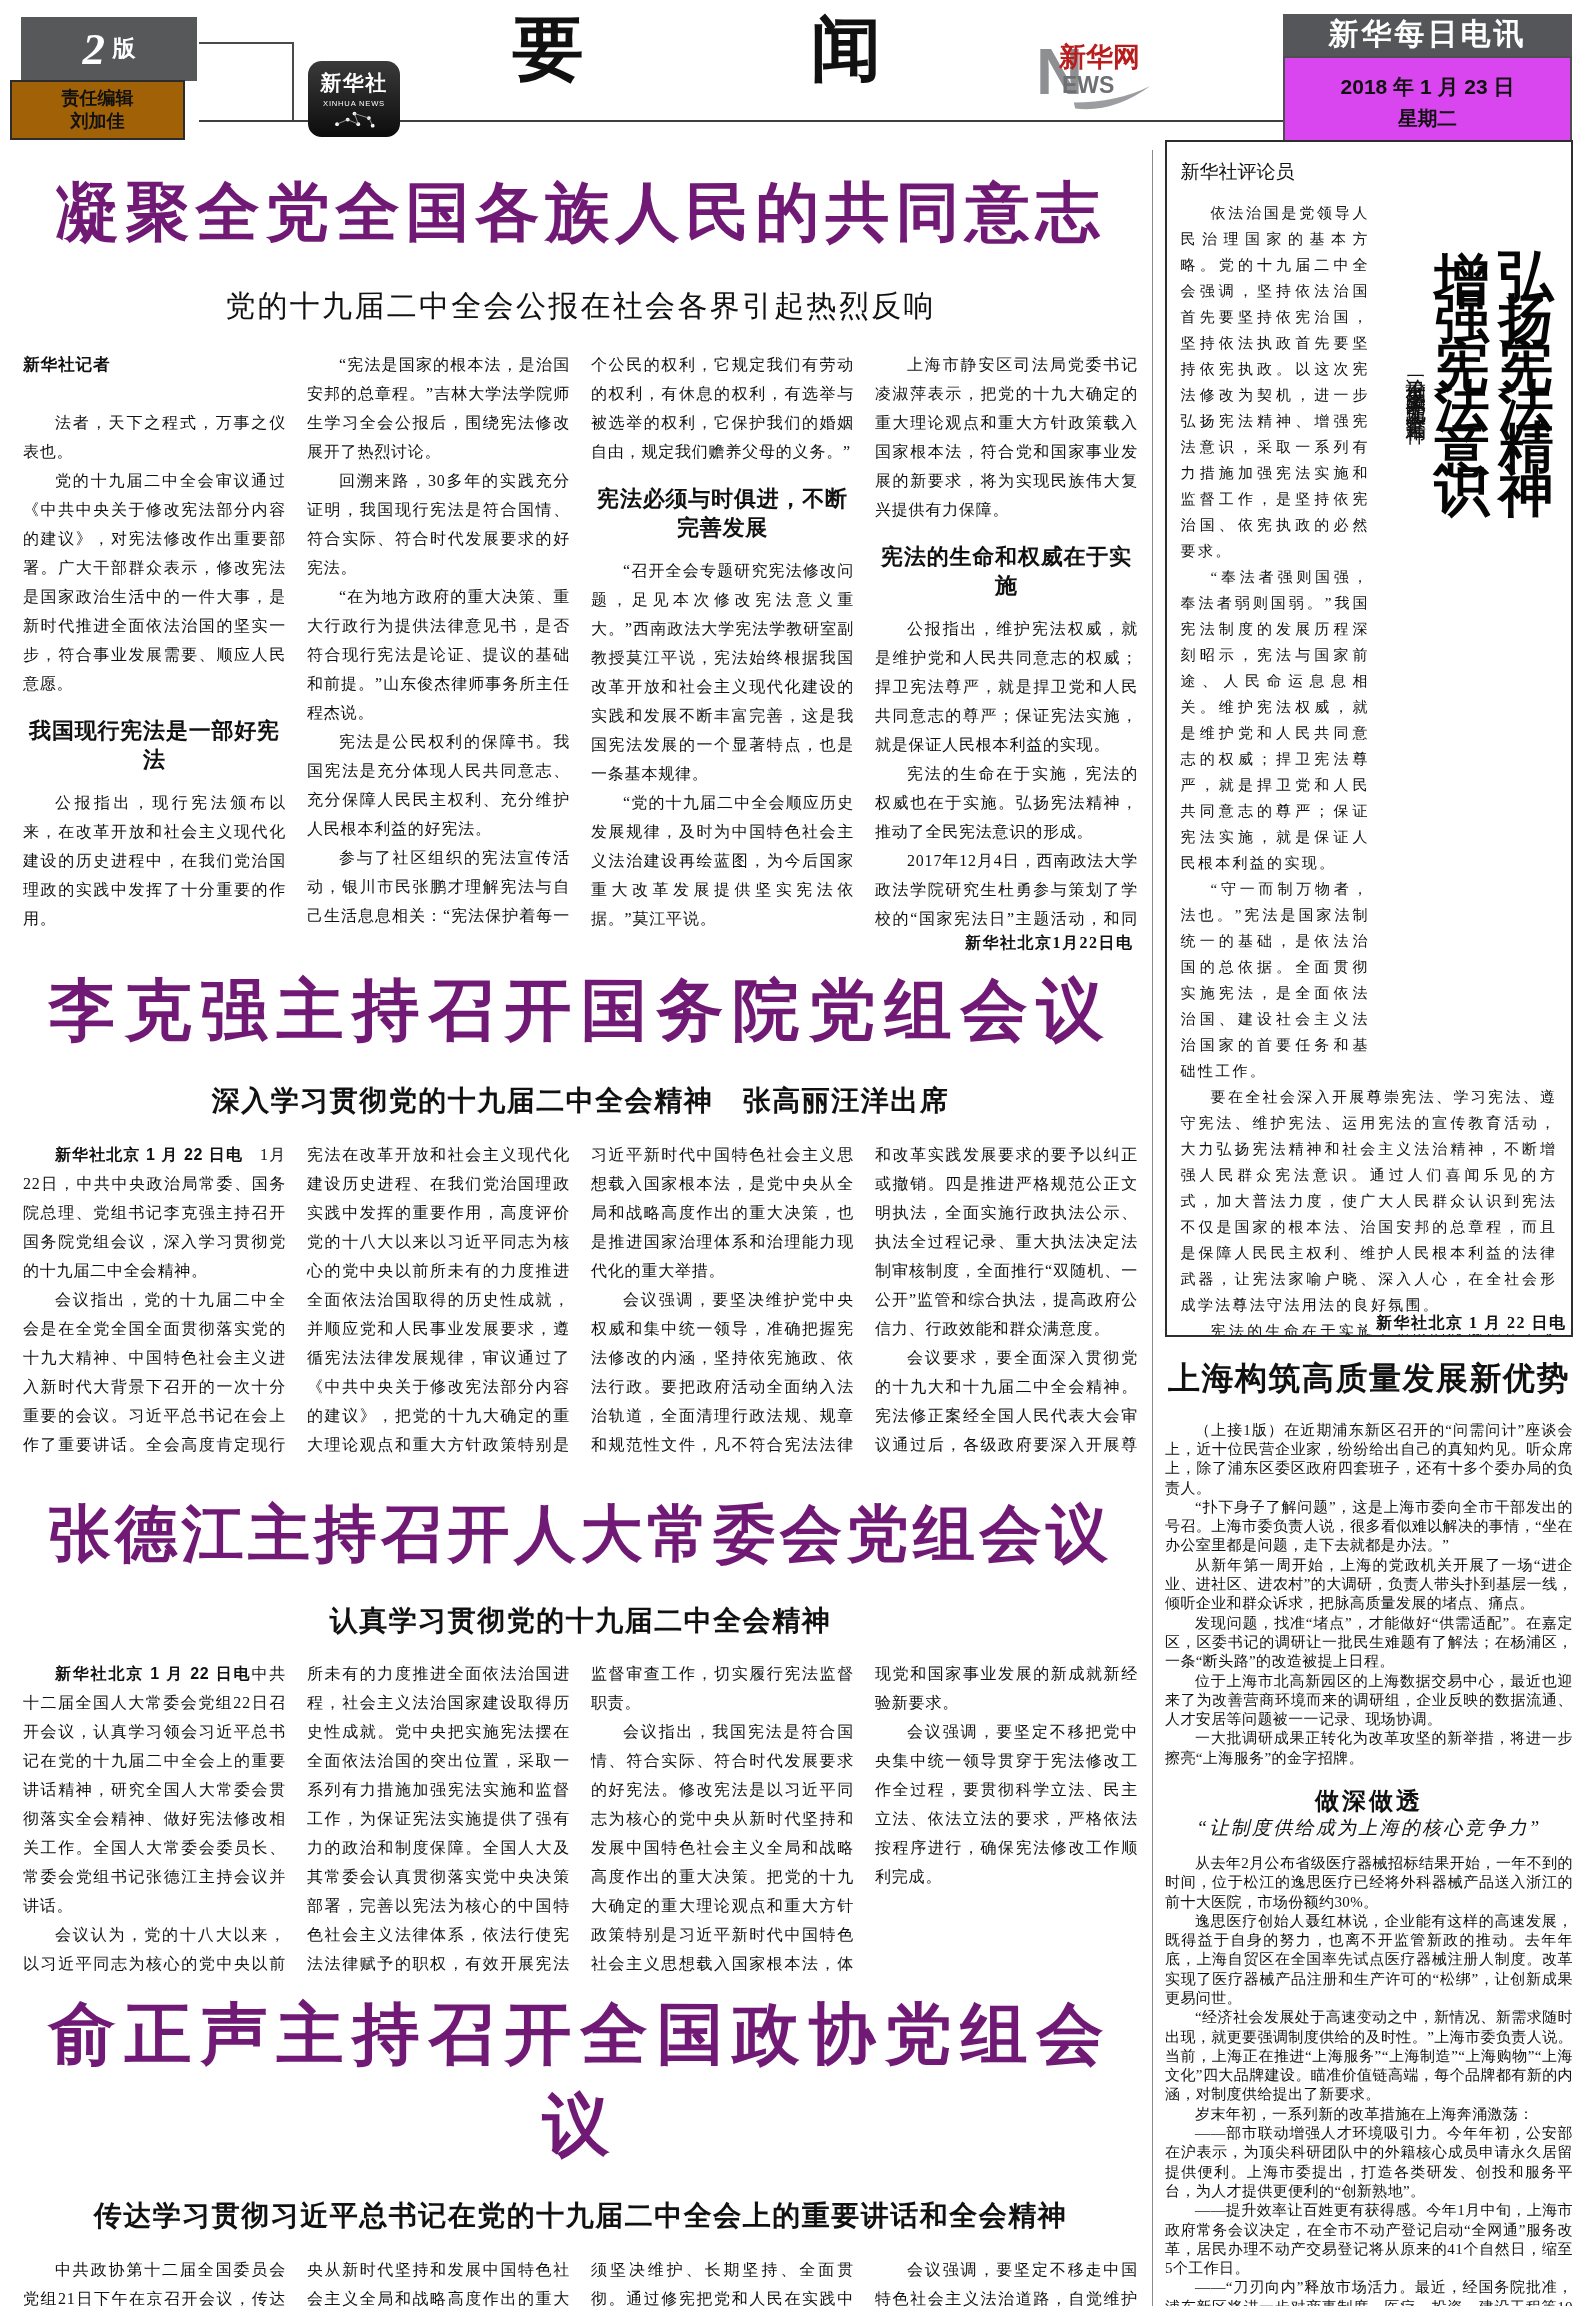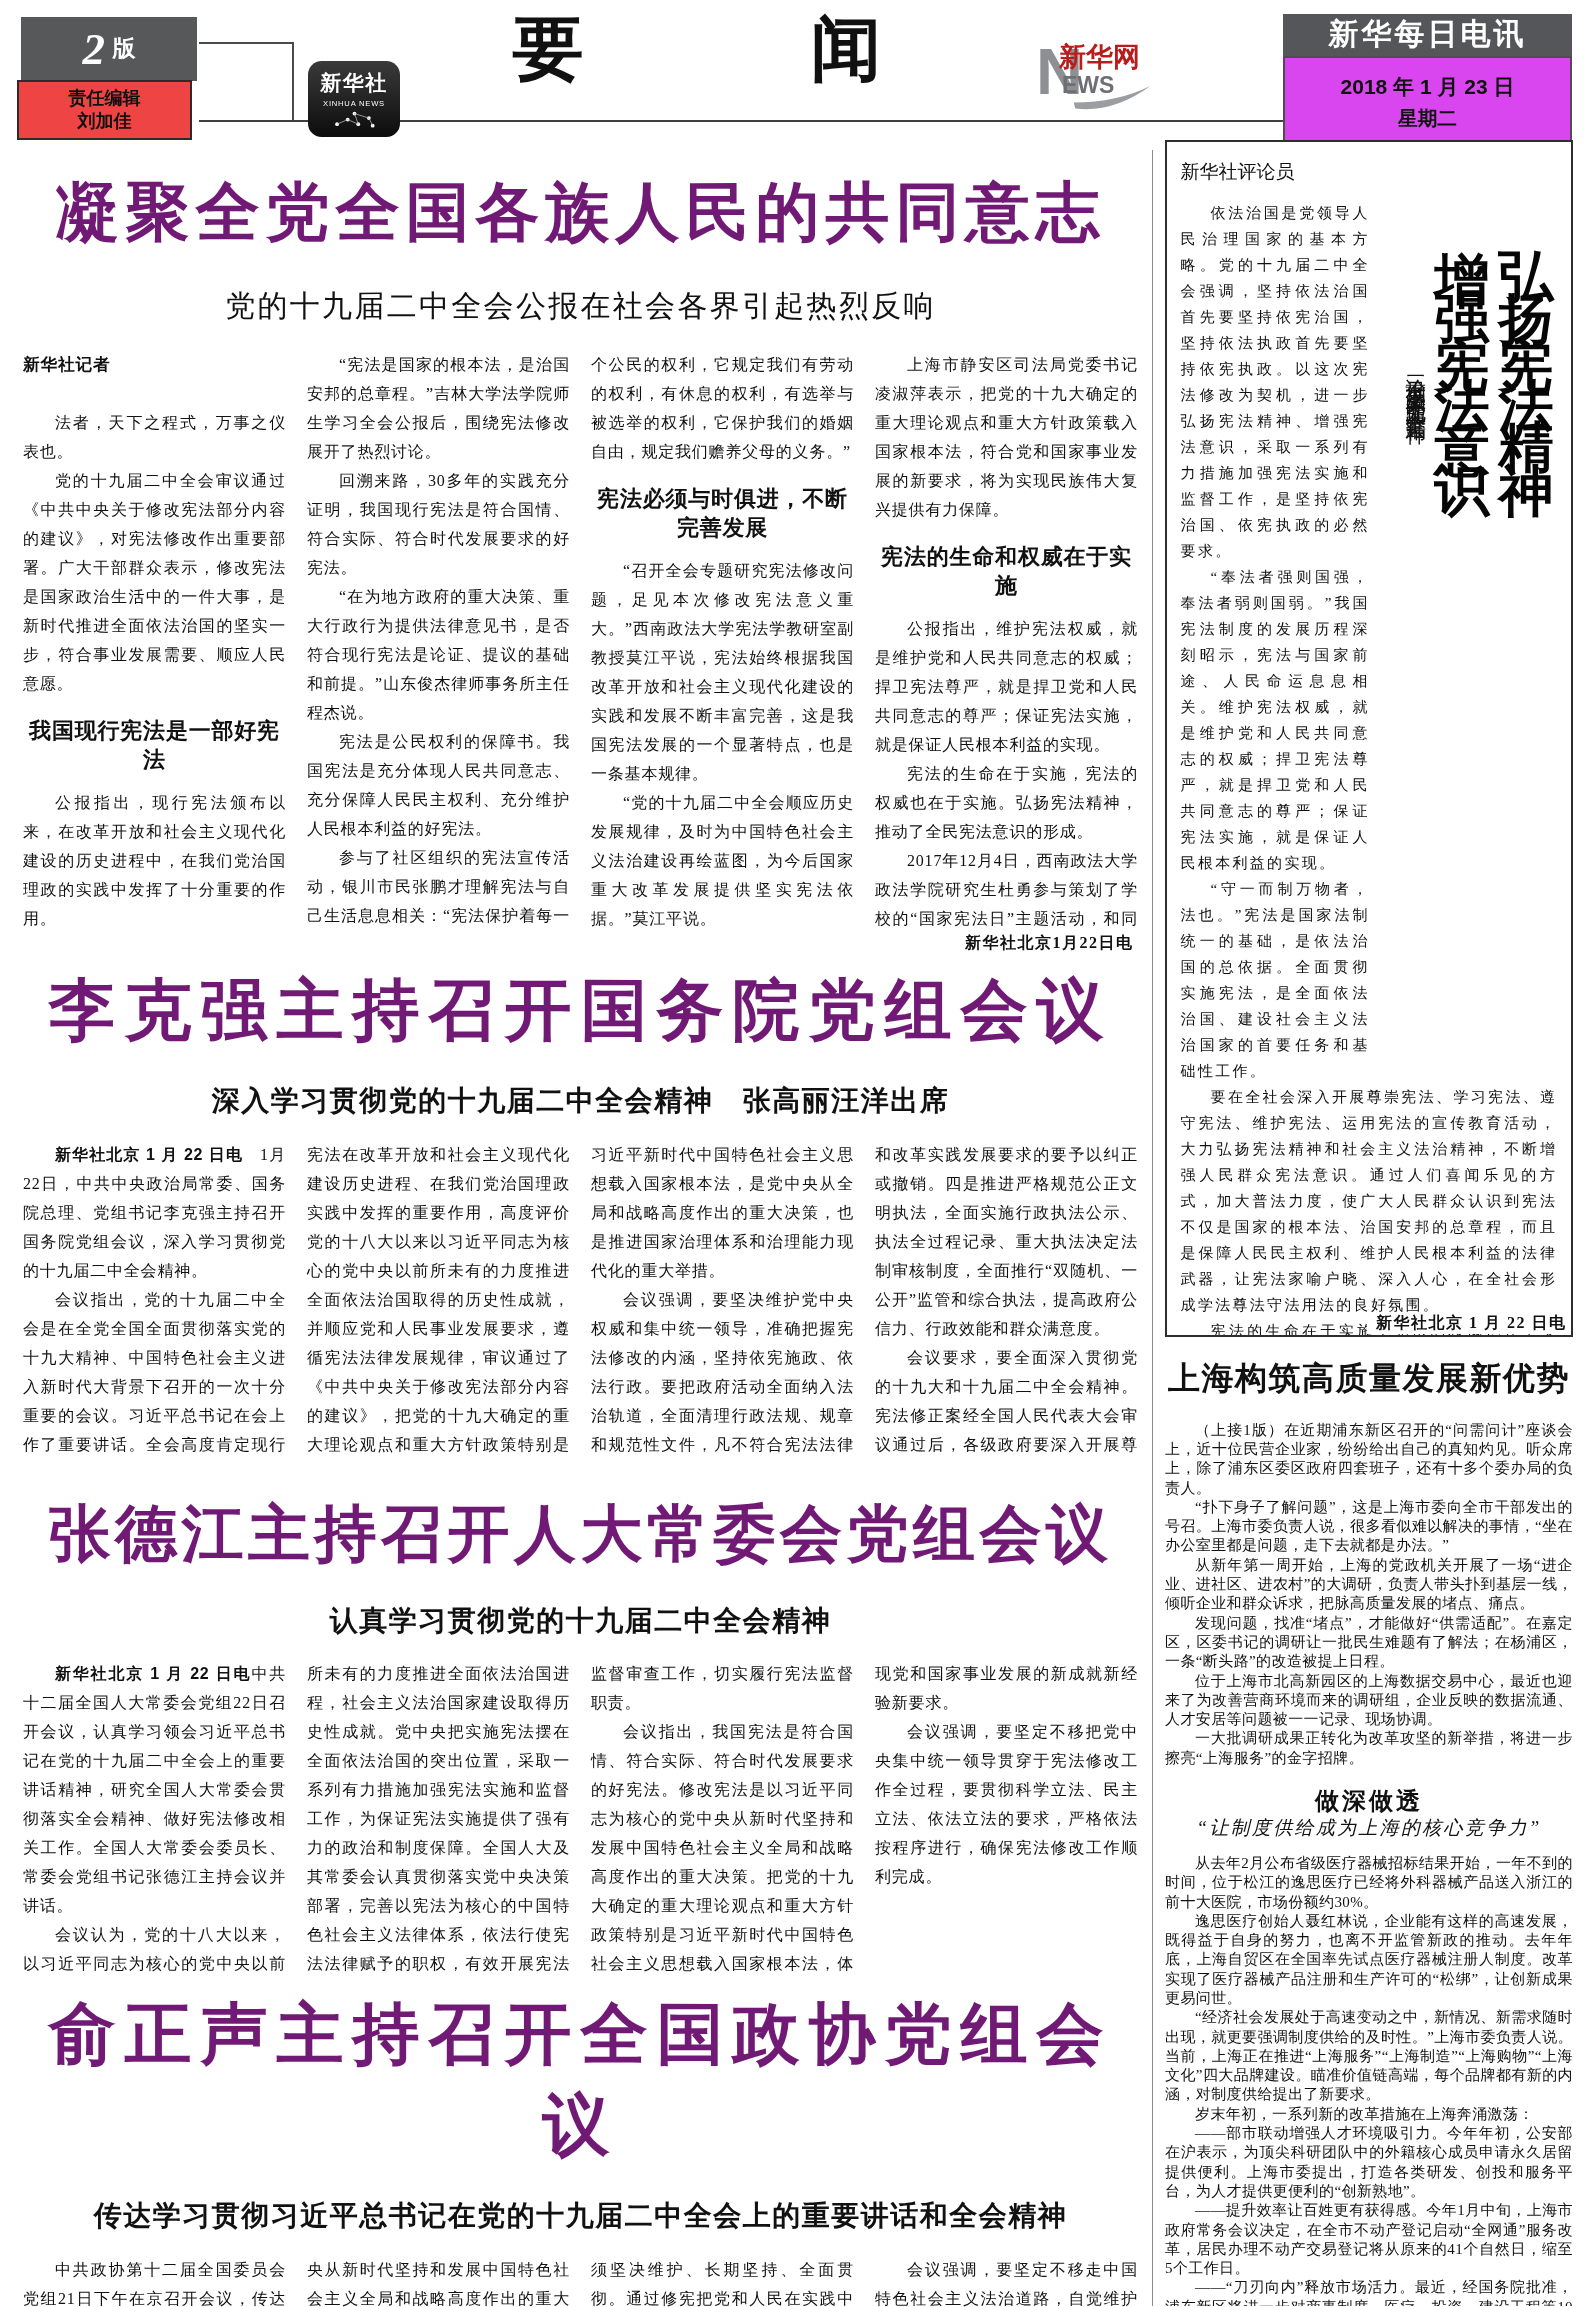--- a/index.html
+++ b/index.html
@@ -4,22 +4,22 @@
 <style>
   html,body{margin:0;padding:0;background:#9a9a9a;}
   .page{position:relative;width:1593px;height:2307px;background:#ffffff;overflow:hidden;
         font-family:"Liberation Serif","DejaVu Serif",serif;color:#111;}
 
   
   .page-badge{position:absolute;left:21px;top:16.7px;width:176px;height:64px;background:#57585a;
       color:#fff;display:flex;align-items:center;justify-content:center;gap:7.6px;}
   .page-badge .num{font-size:45px;font-weight:900;font-family:"Liberation Serif",serif;font-style:italic;}
   .page-badge .lbl{font-size:23px;font-weight:900;font-family:"Liberation Sans",sans-serif;}
-  .editor-box{position:absolute;left:17px;top:80px;width:171px;height:56px;border:2.3px solid #2c2c2c;
-      background:#ef4444;display:flex;flex-direction:column;align-items:center;justify-content:center;
+  .editor-box{position:absolute;left:10px;top:80px;width:171px;height:56px;border:2.3px solid #2c2c2c;
+      background:#a16207;display:flex;flex-direction:column;align-items:center;justify-content:center;
       font-size:18px;font-weight:900;line-height:1.3;font-family:"Liberation Sans",sans-serif;}
   .conn-h{position:absolute;left:199px;top:42px;width:95px;height:0;border-top:2.3px solid #4a4a4a;}
   .conn-v{position:absolute;left:292px;top:42px;width:0;height:79px;border-left:2.3px solid #4a4a4a;}
   .head-rule{position:absolute;left:199px;top:120px;width:1088px;height:0;border-top:2.3px solid #3f3f3f;}
 
   .xh-logo{position:absolute;left:308px;top:41px;width:92px;height:76px;border-radius:13.6px;
       background:linear-gradient(#3a3a3a,#0c0c0c);color:#fff;display:flex;flex-direction:column;
       align-items:center;justify-content:center;gap:1.5px;margin-top:20px;}
   .xh-logo .cn{font-size:21px;font-weight:900;letter-spacing:1.5px;font-family:"Liberation Sans",sans-serif;}
   .xh-logo .en{font-size:7.6px;letter-spacing:0.8px;font-family:"Liberation Sans",sans-serif;}

